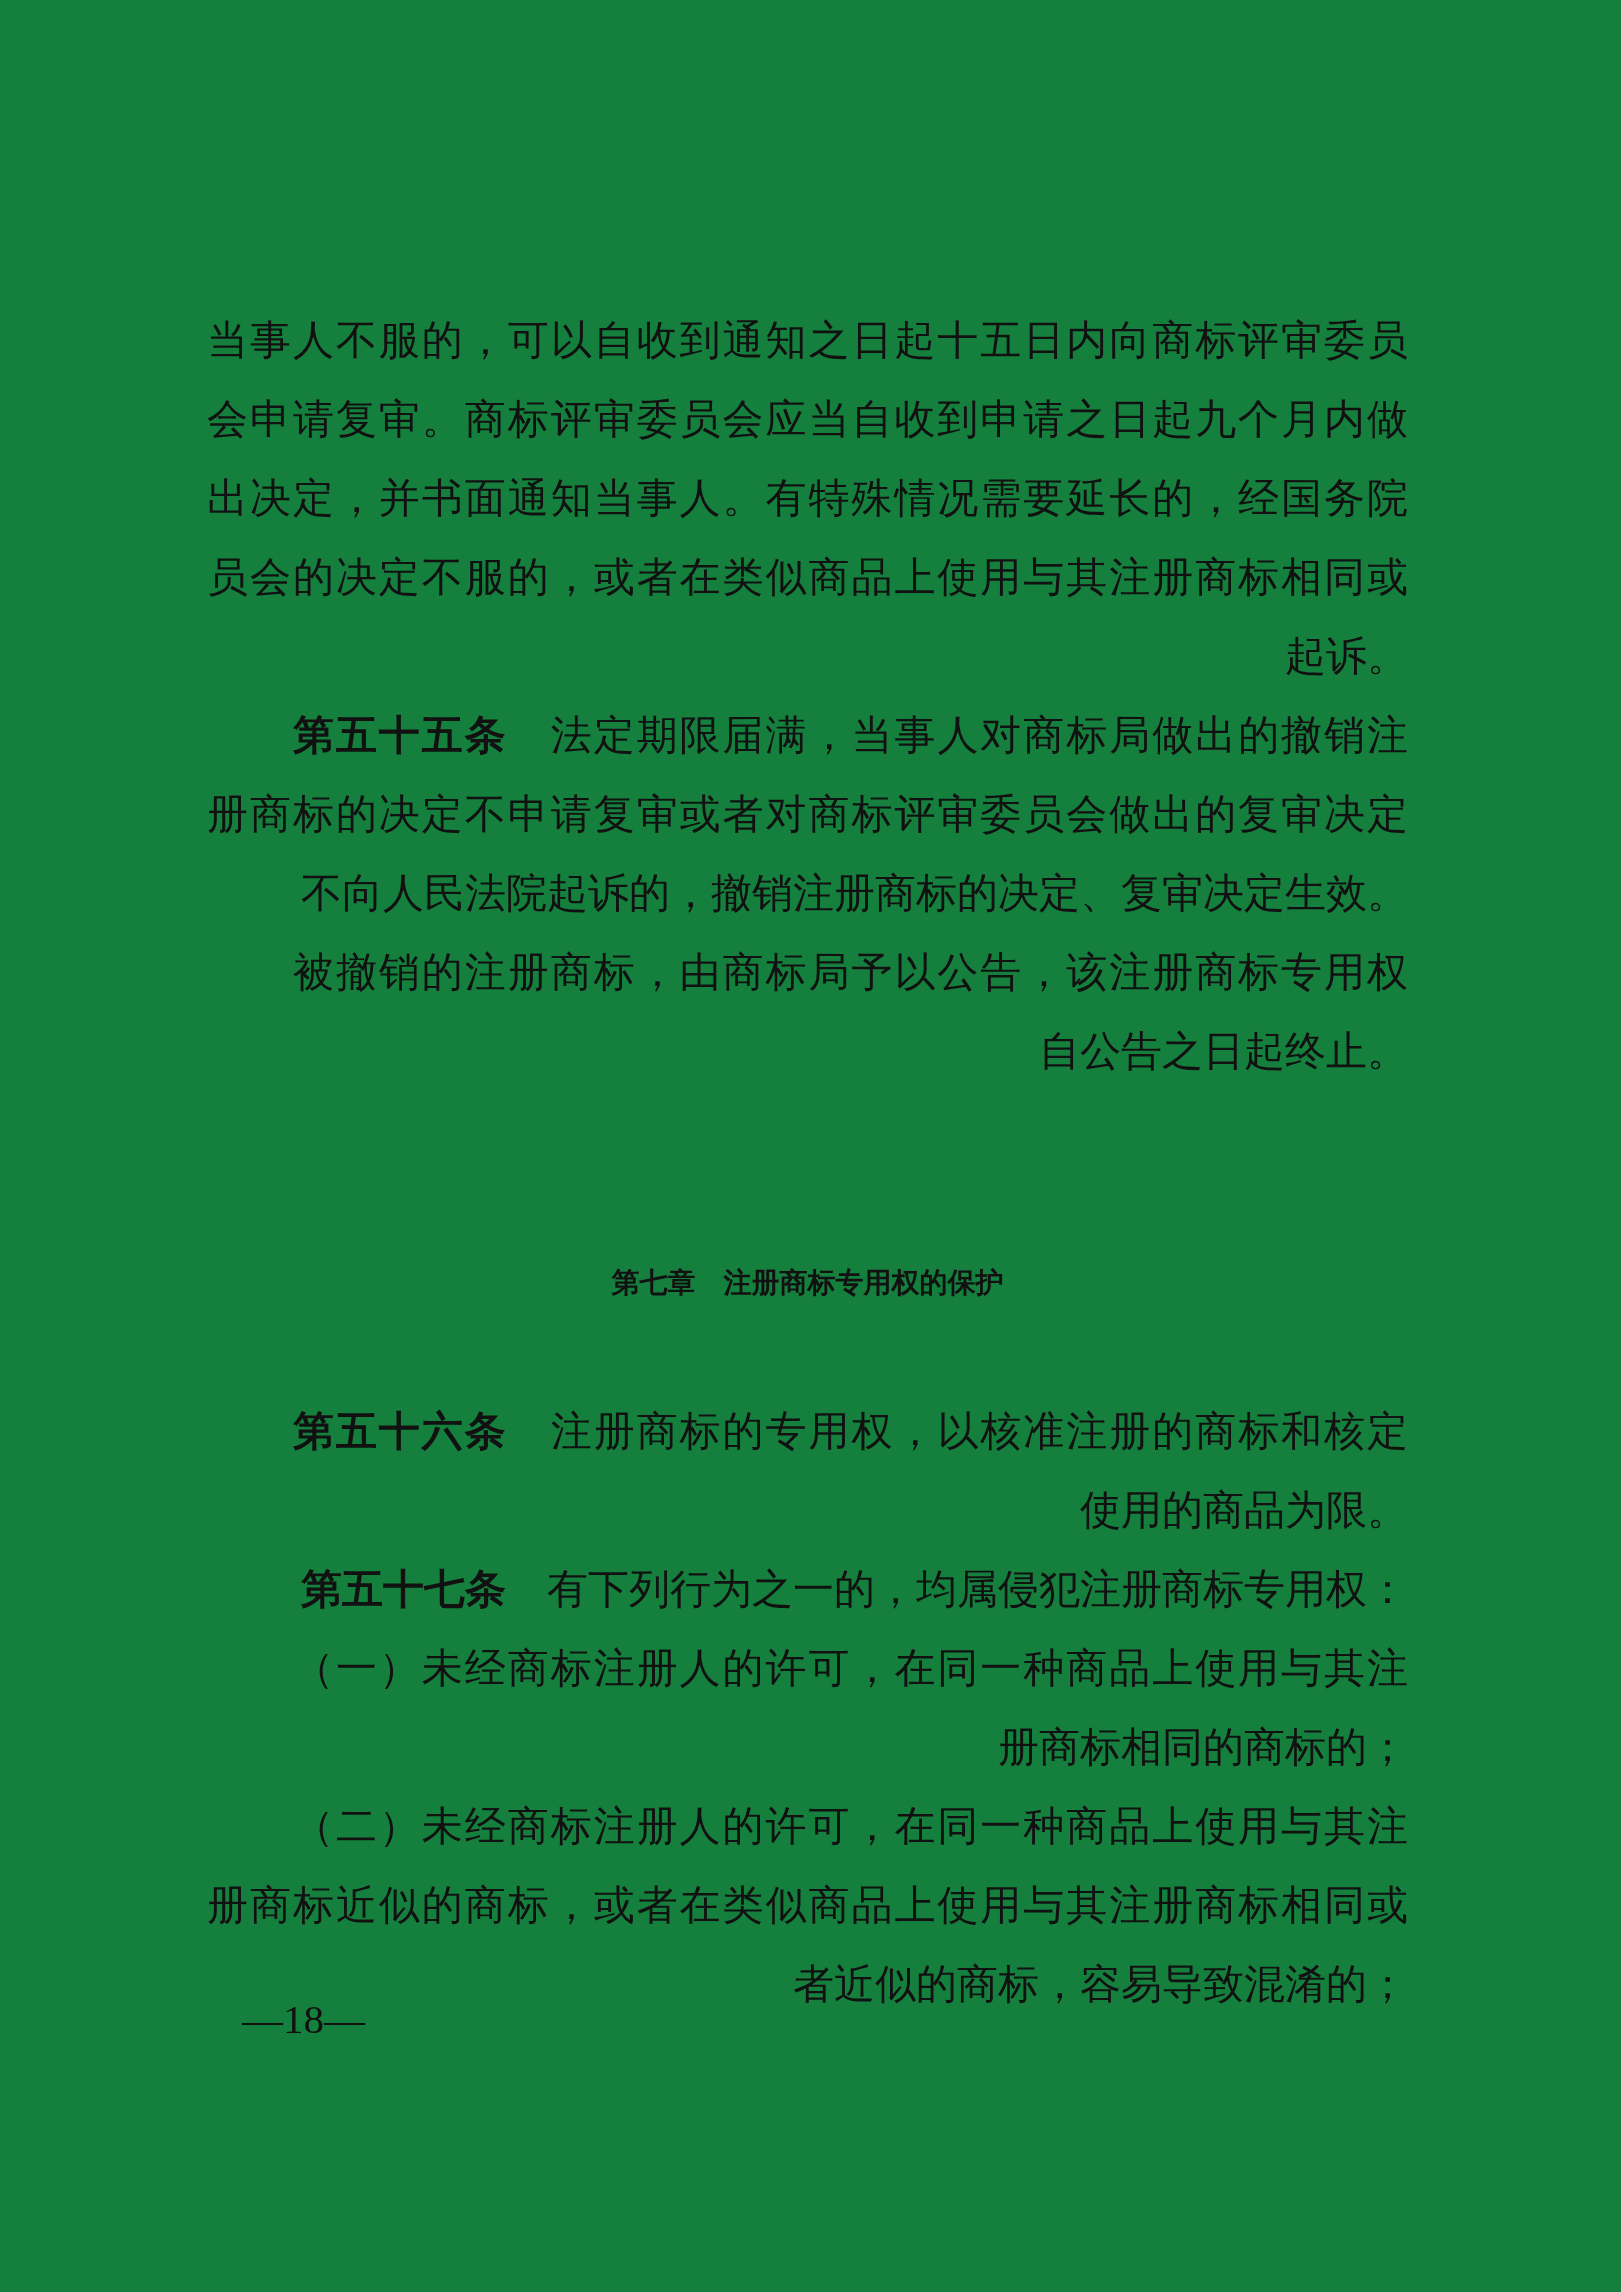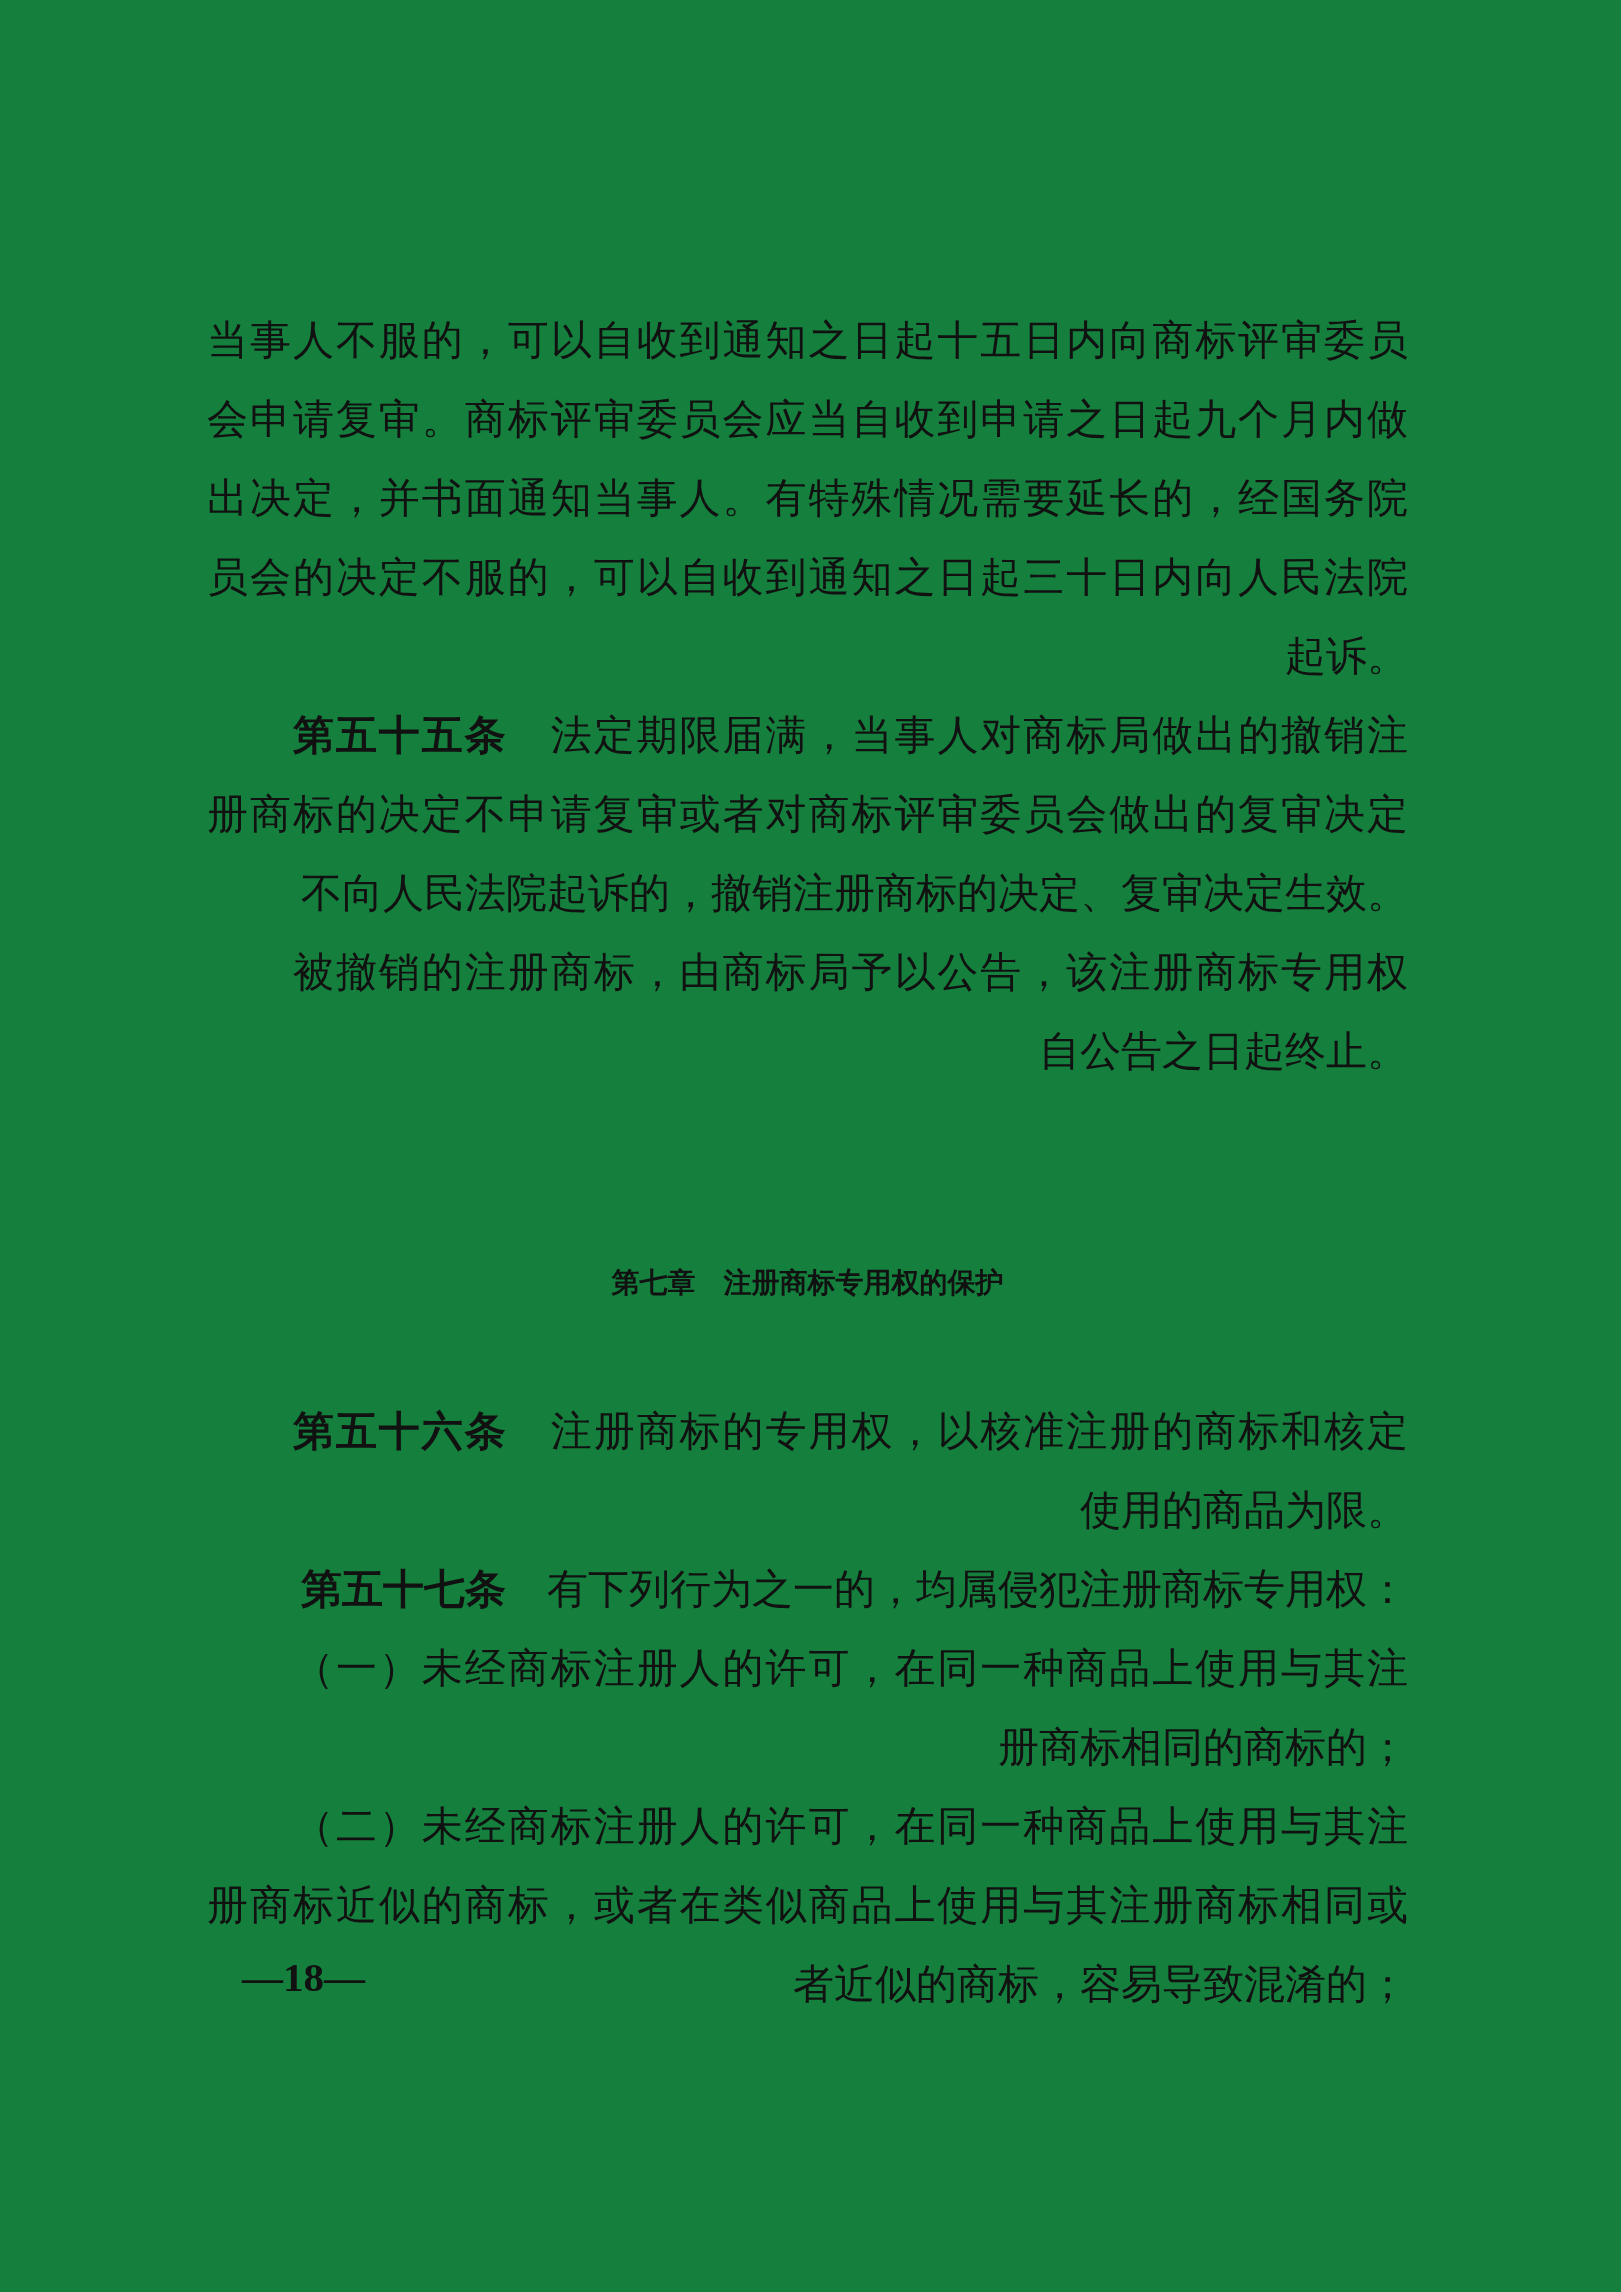--- a/index.html
+++ b/index.html
@@ -50,37 +50,36 @@
     font-family: "Liberation Sans", "DejaVu Sans", sans-serif;
     font-weight: 700;
     font-size: 28px;
     line-height: 79px;
     height: 79px;
     white-space: nowrap;
   }
   .page-number {
     position: absolute;
     left: 242px;
-    top: 1938px;
+    top: 1980px;
     font-size: 41px;
     line-height: 79px;
     height: 79px;
     white-space: nowrap;
-    font-weight: bold;
   }
 </style>
 </head>
 <body>
 
 <div class="page">
   <div class="text-block block-1">
       <div class="line fill"><span class="seg">当事人不服的，可以自收到通知之日起十五日内向商标评审委员</span></div>
       <div class="line fill"><span class="seg">会申请复审。商标评审委员会应当自收到申请之日起九个月内做</span></div>
       <div class="line fill"><span class="seg">出决定，并书面通知当事人。有特殊情况需要延长的，经国务院</span></div>
-      <div class="line fill"><span class="seg">员会的决定不服的，可以自收到通知之日起三十日内向人民法院</span></div>
+      <div class="line fill"><span class="seg">员会的决定不服的，或者在类似商品上使用与其注册商标相同或</span></div>
       <div class="line"><span class="seg">起诉。</span></div>
       <div class="line fill"><span class="seg">　　</span><span class="seg b">第五十五条</span><span class="seg">　法定期限届满，当事人对商标局做出的撤销注</span></div>
       <div class="line fill"><span class="seg">册商标的决定不申请复审或者对商标评审委员会做出的复审决定</span></div>
       <div class="line"><span class="seg">不向人民法院起诉的，撤销注册商标的决定、复审决定生效。</span></div>
       <div class="line fill"><span class="seg">　　被撤销的注册商标，由商标局予以公告，该注册商标专用权</span></div>
       <div class="line"><span class="seg">自公告之日起终止。</span></div>
     </div>
 
   <div class="chapter-heading">第七章　注册商标专用权的保护</div>
 

